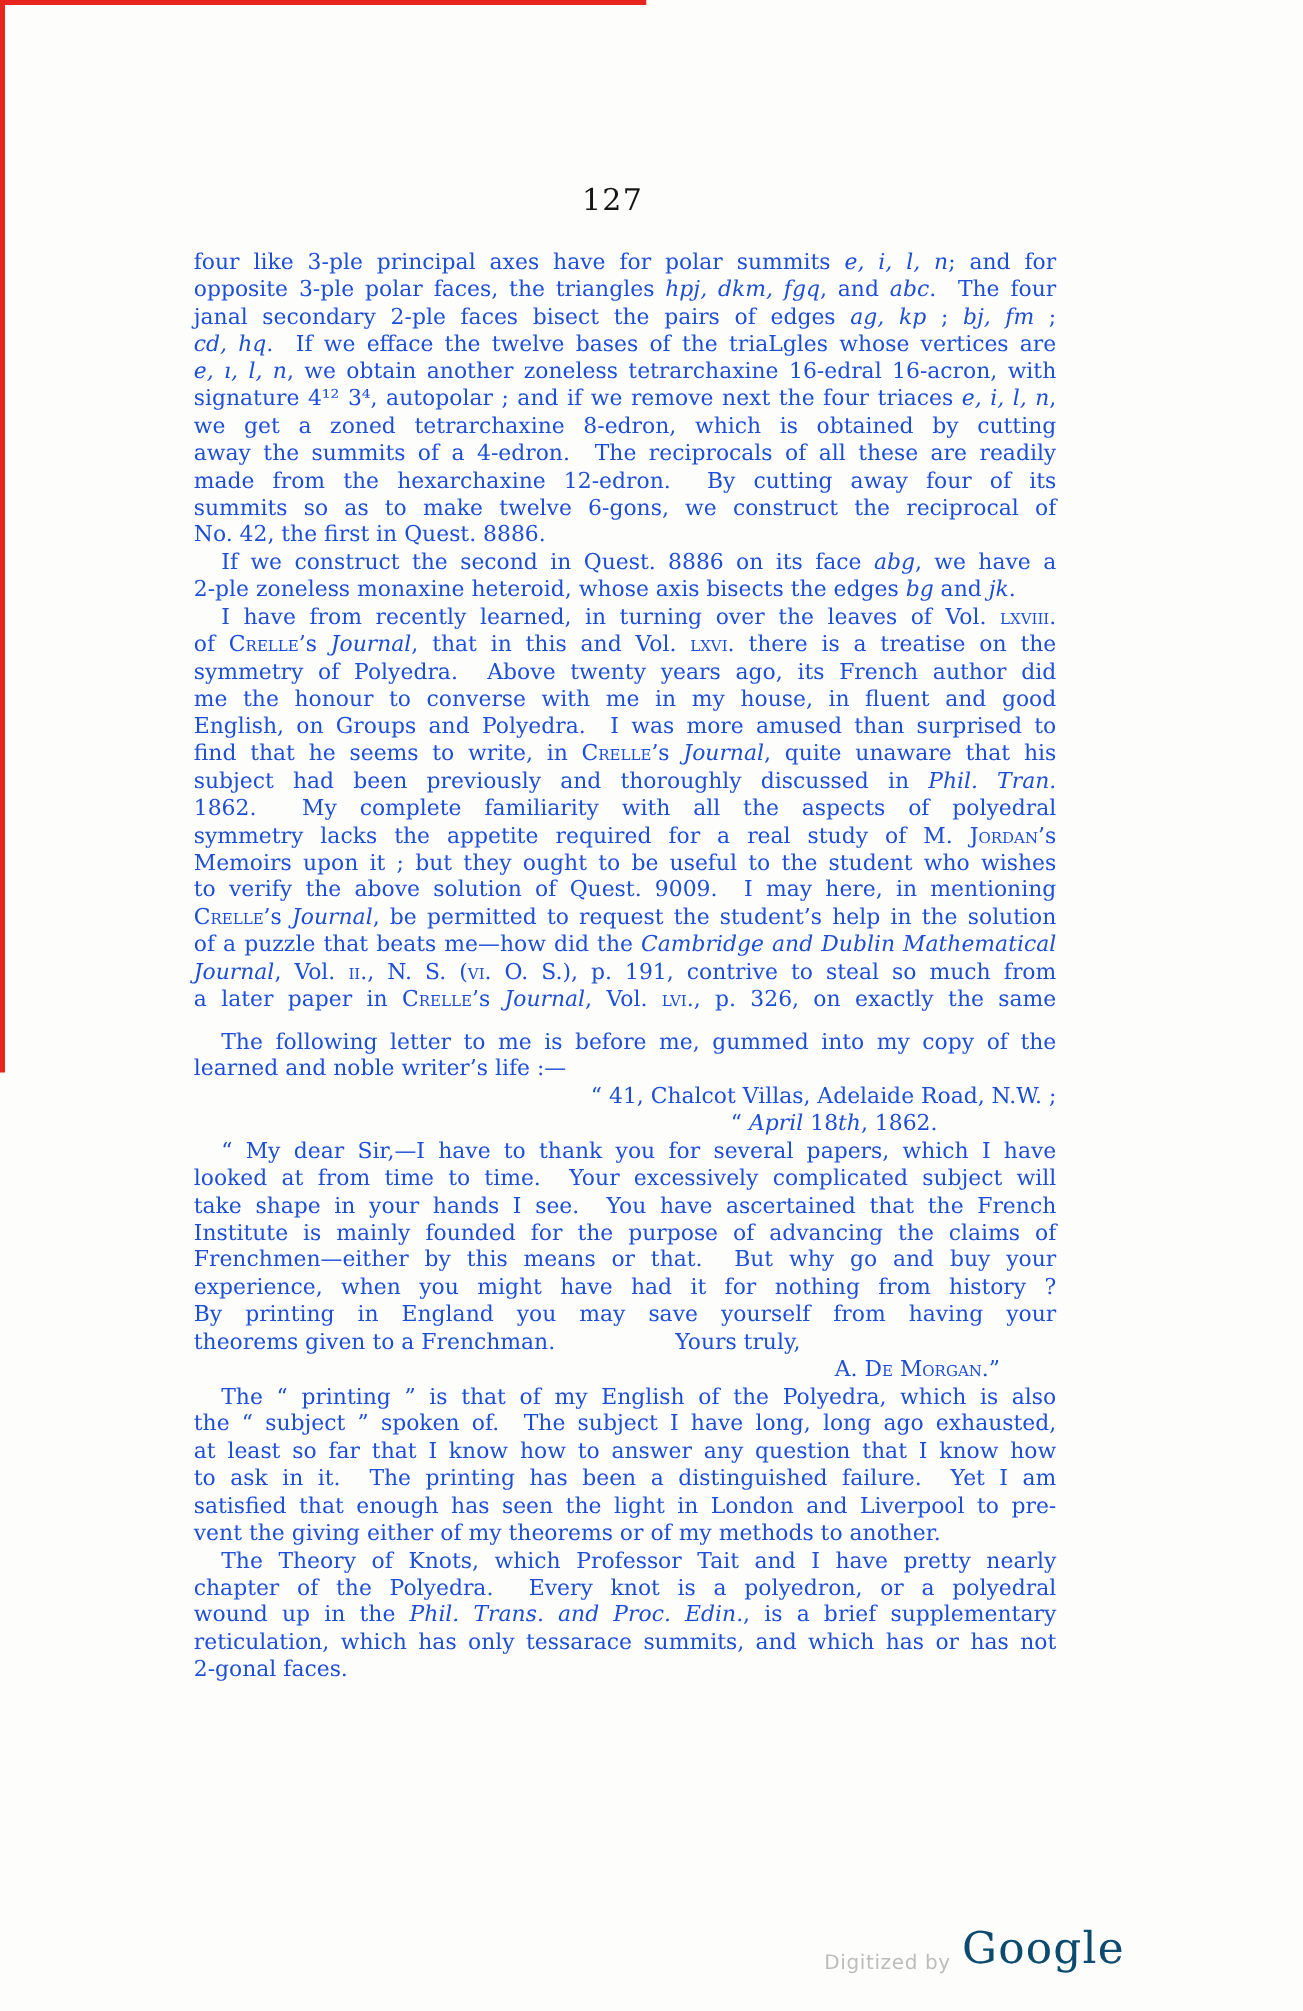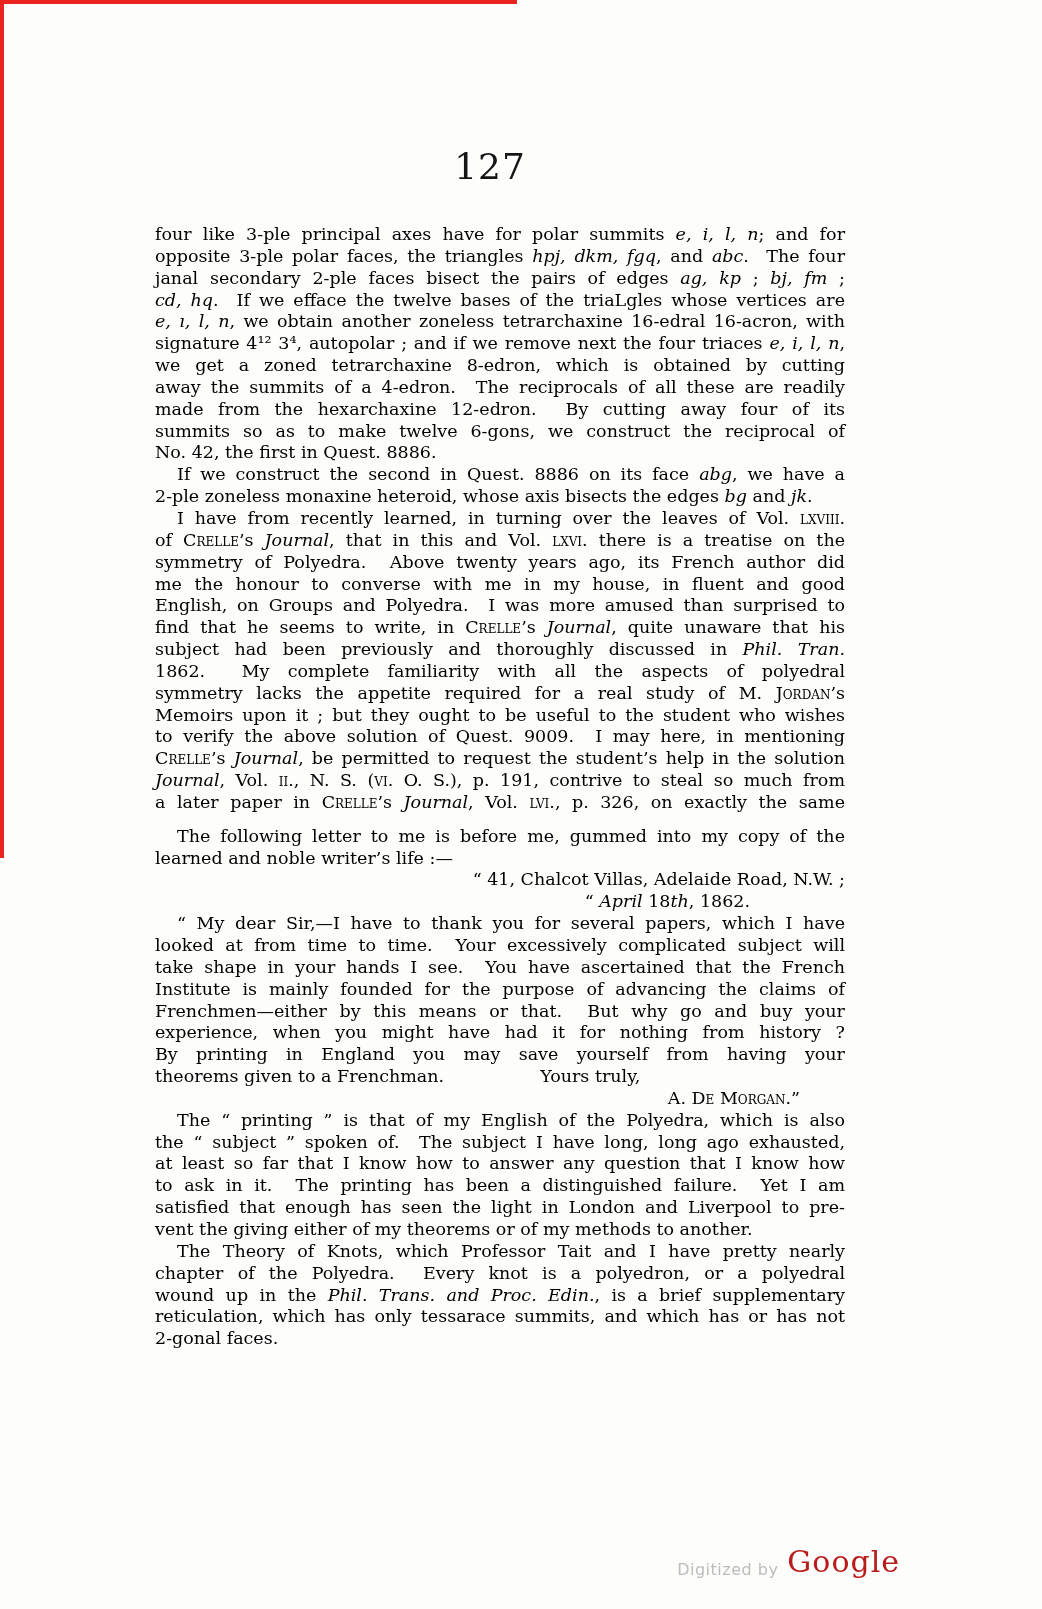--- a/index.html
+++ b/index.html
@@ -8,26 +8,26 @@
     background:#fdfdfc; overflow:hidden;
     font-family:"DejaVu Serif","Liberation Serif",serif;
     color:#1b1b1b;
   }
   .red-edge { position:absolute; background:#e8251f; }
   .red-edge.left { left:0; top:0; width:4px; height:858px; }
   .red-edge.top  { left:0; top:0; width:517px; height:4px; }
 
   .page-number {
     position:absolute; left:130px; top:146px; width:720px;
-    text-align:center; font-size:36px; letter-spacing:1px; color:#151515;
+    text-align:center; font-size:24px; letter-spacing:1px; color:#151515;
   }
 
   .page-body {
     position:absolute; left:155px; top:200px; width:690px;
-    font-size:17.5px; color:#000000;margin-top:24px;
+    font-size:17.5px; color:#1d4ed8;
   }
   .para { margin:0; }
   .line {
     height:21.85px; line-height:21.85px;
     text-align:justify; text-align-last:justify; -moz-text-align-last:justify;
     overflow:visible; white-space:normal;
   }
   .line.last { text-align-last:left; -moz-text-align-last:left; }
   .line.right { text-align:right; text-align-last:right; -moz-text-align-last:right; }
   .i  { font-style:italic; }
@@ -38,21 +38,21 @@
     position:absolute; right:142px; bottom:30px;
     display:flex; align-items:flex-end; gap:9px;
     user-select:none;
   }
   .watermark .prefix {
     font-family:"DejaVu Sans","Liberation Sans",sans-serif;
     font-size:16px; color:#bcbcbc; letter-spacing:0.5px;
   }
   .watermark .logo {
     font-family:"DejaVu Serif","Liberation Serif",serif;
-    font-size:30px; color:#b91c1c; letter-spacing:1px;margin-top:28px;
+    font-size:35px; color:#0c4a6e; letter-spacing:1px;margin-top:28px;
   }
 </style>
 </head>
 <body>
 
 <div class="page">
   <div class="red-edge left"></div>
   <div class="red-edge top"></div>
 
   <div class="page-number">127</div>
@@ -81,20 +81,21 @@
         <div class="line"><span>symmetry of Polyedra.&nbsp; Above twenty years ago, its French author did</span></div>
         <div class="line"><span>me the honour to converse with me in my house, in fluent and good</span></div>
         <div class="line"><span>English, on Groups and Polyedra.&nbsp; I was more amused than surprised to</span></div>
         <div class="line"><span>find that he seems to write, in </span><span class="sc">Crelle</span><span>’s </span><span class="i">Journal</span><span>, quite unaware that his</span></div>
         <div class="line"><span>subject had been previously and thoroughly discussed in </span><span class="i">Phil. Tran.</span></div>
         <div class="line"><span>1862.&nbsp; My complete familiarity with all the aspects of polyedral</span></div>
         <div class="line"><span>symmetry lacks the appetite required for a real study of M. </span><span class="sc">Jordan</span><span>’s</span></div>
         <div class="line"><span>Memoirs upon it ; but they ought to be useful to the student who wishes</span></div>
         <div class="line"><span>to verify the above solution of Quest. 9009.&nbsp; I may here, in mentioning</span></div>
         <div class="line"><span class="sc">Crelle</span><span>’s </span><span class="i">Journal</span><span>, be permitted to request the student’s help in the solution</span></div>
+        <div class="line"><span>of a puzzle that beats me—how did the </span><span class="i">Cambridge and Dublin Mathematical</span></div>
         <div class="line"><span class="i">Journal</span><span>, Vol. </span><span class="sc">ii.</span><span>, N. S. (</span><span class="sc">vi.</span><span> O. S.), p. 191, contrive to steal so much from</span></div>
         <div class="line"><span>a later paper in </span><span class="sc">Crelle</span><span>’s </span><span class="i">Journal</span><span>, Vol. </span><span class="sc">lvi.</span><span>, p. 326, on exactly the same</span></div>
       </div>
       <div class="para" style="margin-top: 12px;">
         <div class="line" style="text-indent: 22px;"><span>The following letter to me is before me, gummed into my copy of the</span></div>
         <div class="line last"><span>learned and noble writer’s life :—</span></div>
       </div>
       <div class="para">
         <div class="line last right"><span>“ 41, Chalcot Villas, Adelaide Road, N.W. ;</span></div>
         <div class="line last right" style="padding-right: 95px;"><span>“ </span><span class="i">April</span><span> 18</span><span class="i">th</span><span>, 1862.</span></div>

